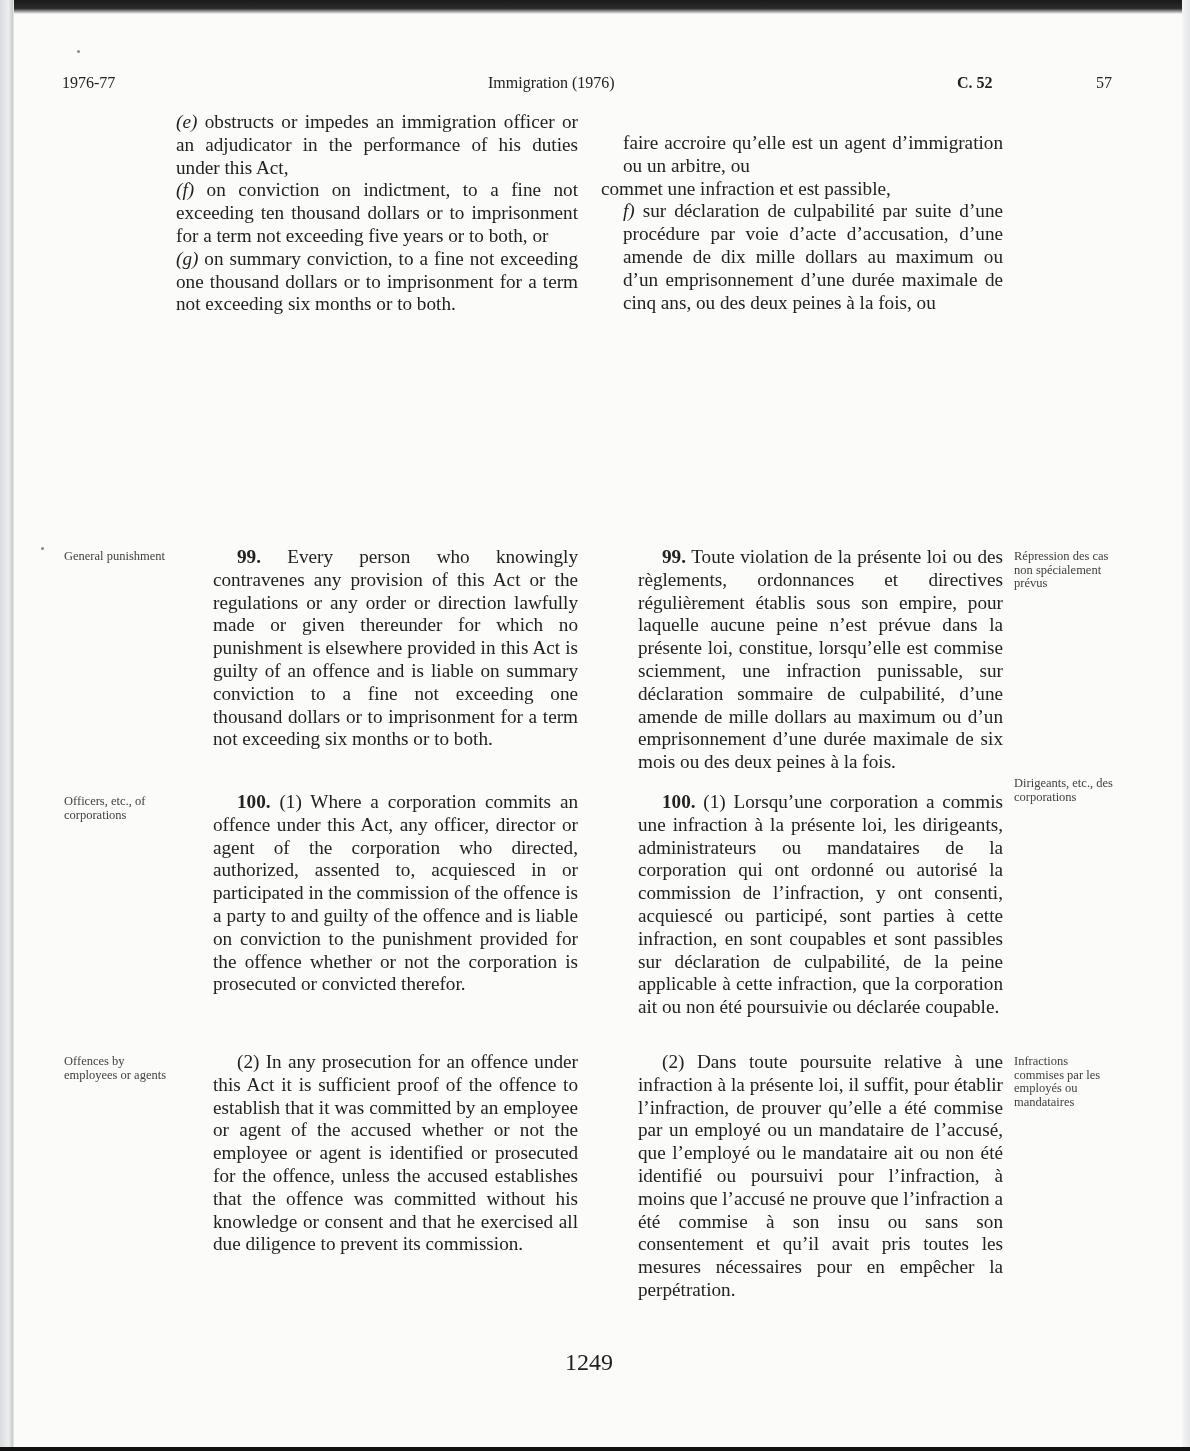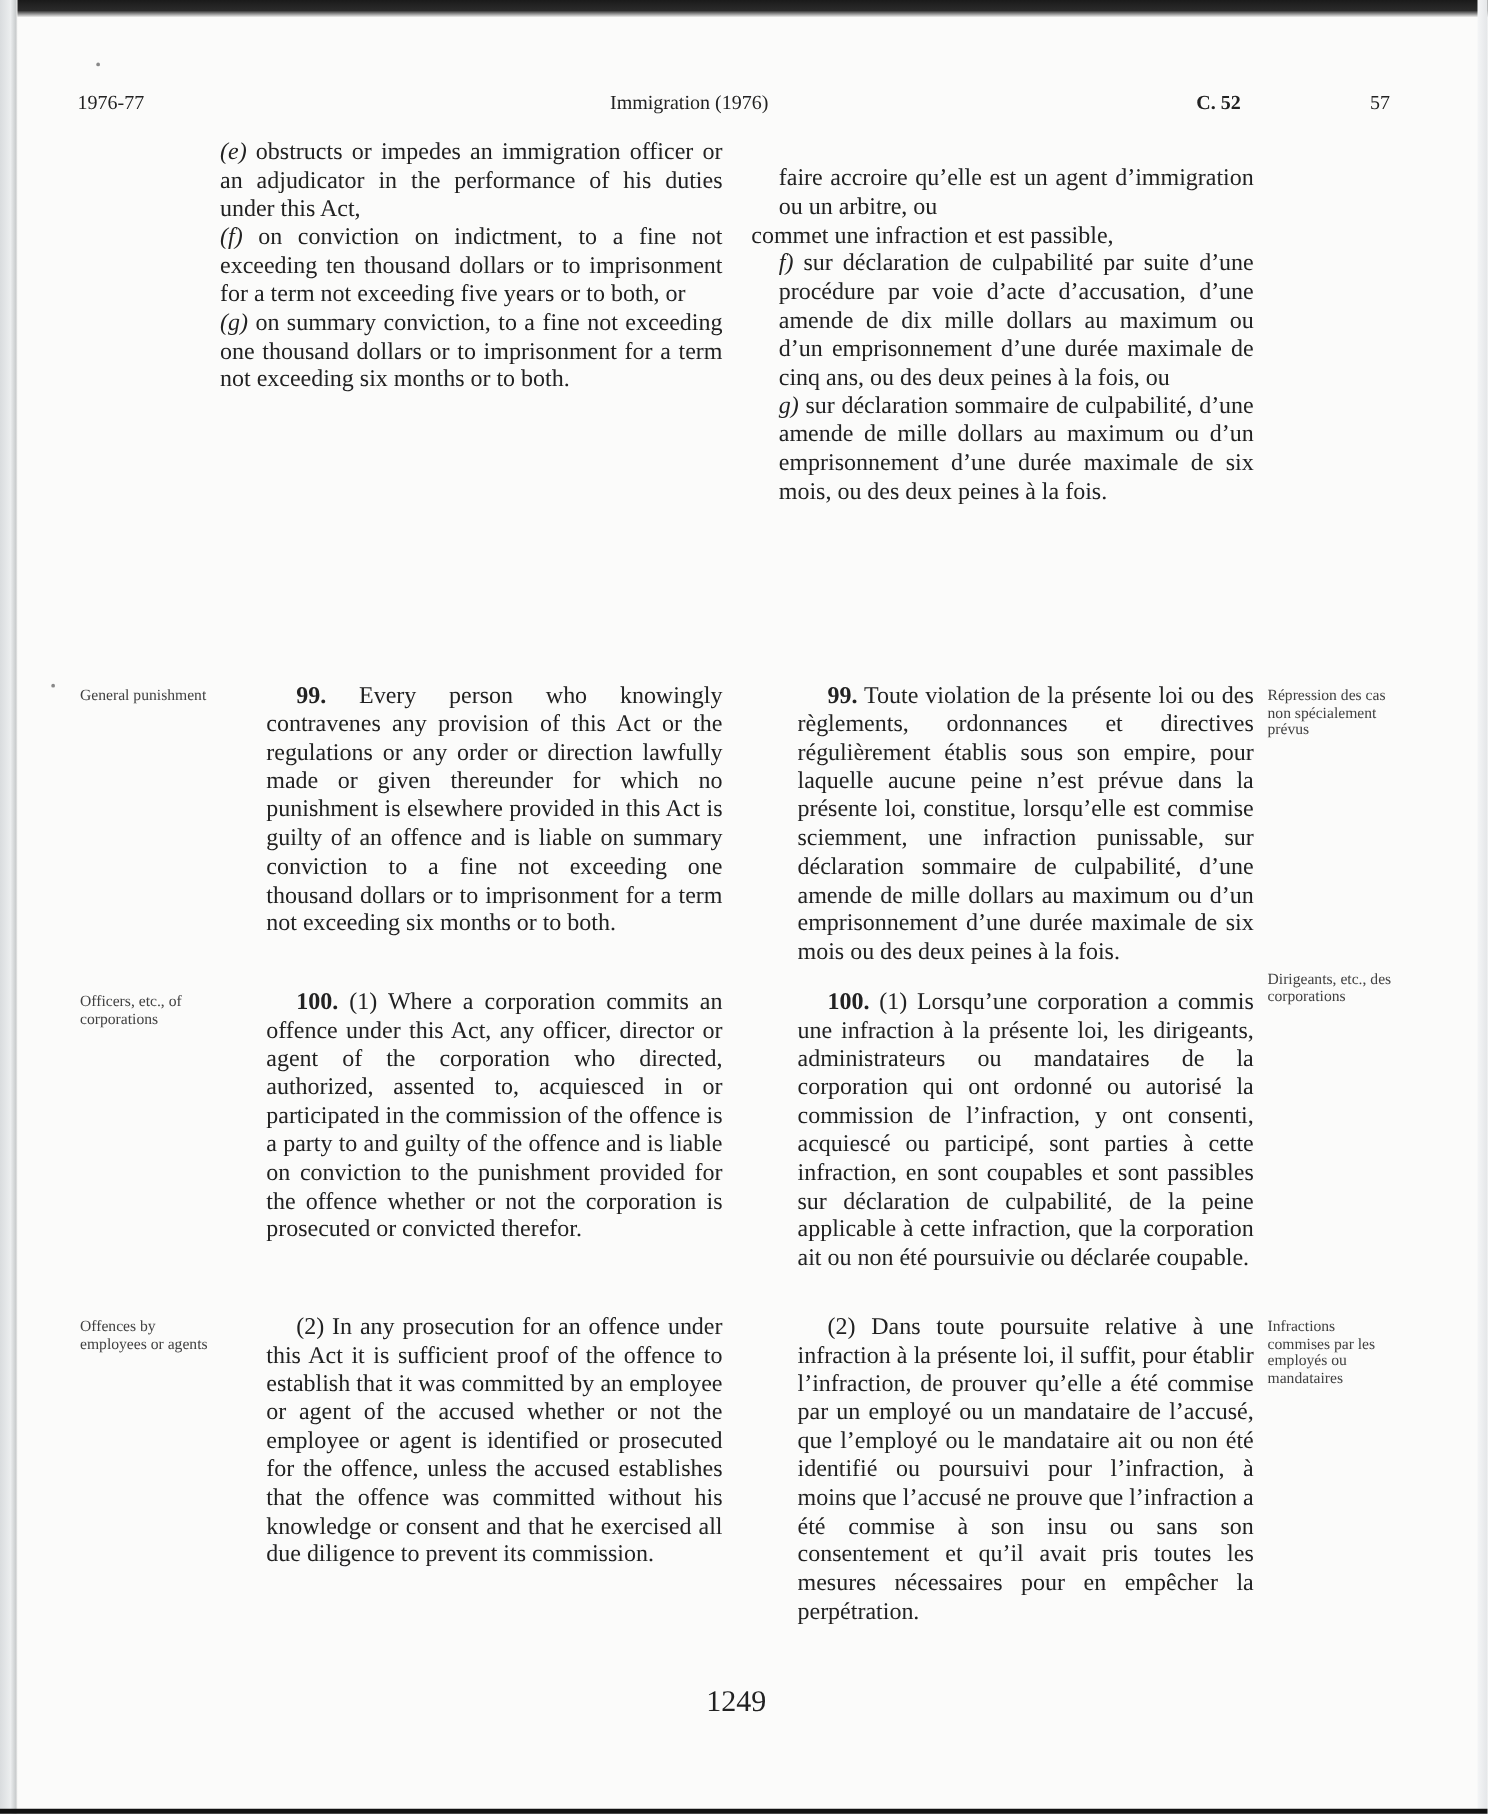--- a/index.html
+++ b/index.html
@@ -74,21 +74,20 @@
   <div class="block" style="top:1051px;">
     <p class="p first-indent">(2) In any prosecution for an offence under this Act it is sufficient proof of the offence to establish that it was committed by an employee or agent of the accused whether or not the employee or agent is identified or prosecuted for the offence, unless the accused establishes that the offence was committed without his knowledge or consent and that he exercised all due diligence to prevent its commission.</p>
   </div>
 </div>
 
 <div class="col col-fr">
   <div class="block" style="top:111px;padding-left:22px;width:380px;margin-top:21px;">
     <p class="p">faire accroire qu’elle est un agent d’immigration ou un arbitre, ou</p>
     <p class="p flush">commet une infraction et est passible,</p>
     <p class="p"><em class="lbl">f)</em><span> sur déclaration de culpabilité par suite d’une procédure par voie d’acte d’accusation, d’une amende de dix mille dollars au maximum ou d’un emprisonnement d’une durée maximale de cinq ans, ou des deux peines à la fois, ou</span></p>
-    <p class="p"><em class="lbl">g)</em><span> sur déclaration sommaire de culpabilité, d’une amende de mille dollars au maximum ou d’un emprisonnement d’une durée maximale de six mois, ou des deux peines à la fois.</span></p>
   </div>
 
   <div class="block" style="top:546px;">
     <p class="p first-indent"><span class="secnum">99.</span><span> Toute violation de la présente loi ou des règlements, ordonnances et directives régulièrement établis sous son empire, pour laquelle aucune peine n’est prévue dans la présente loi, constitue, lorsqu’elle est commise sciemment, une infraction punissable, sur déclaration sommaire de culpabilité, d’une amende de mille dollars au maximum ou d’un emprisonnement d’une durée maximale de six mois ou des deux peines à la fois.</span></p>
   </div>
 
   <div class="block" style="top:791px;">
     <p class="p first-indent"><span class="secnum">100.</span><span> (1) Lorsqu’une corporation a commis une infraction à la présente loi, les dirigeants, administrateurs ou mandataires de la corporation qui ont ordonné ou autorisé la commission de l’infraction, y ont consenti, acquiescé ou participé, sont parties à cette infraction, en sont coupables et sont passibles sur déclaration de culpabilité, de la peine applicable à cette infraction, que la corporation ait ou non été poursuivie ou déclarée coupable.</span></p>
   </div>
 

